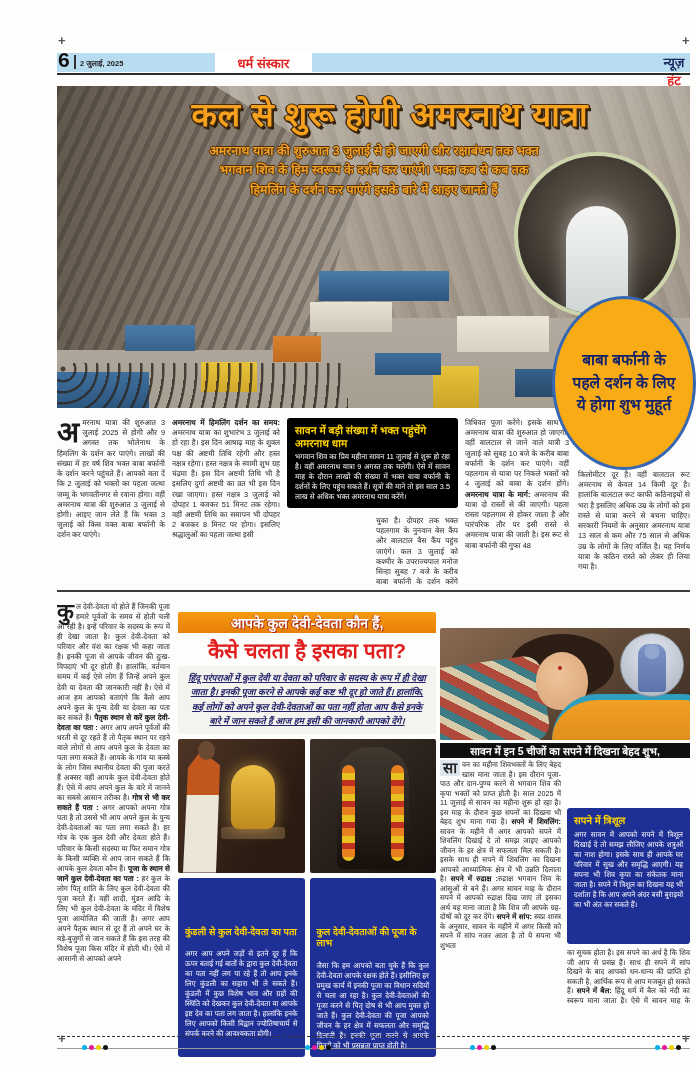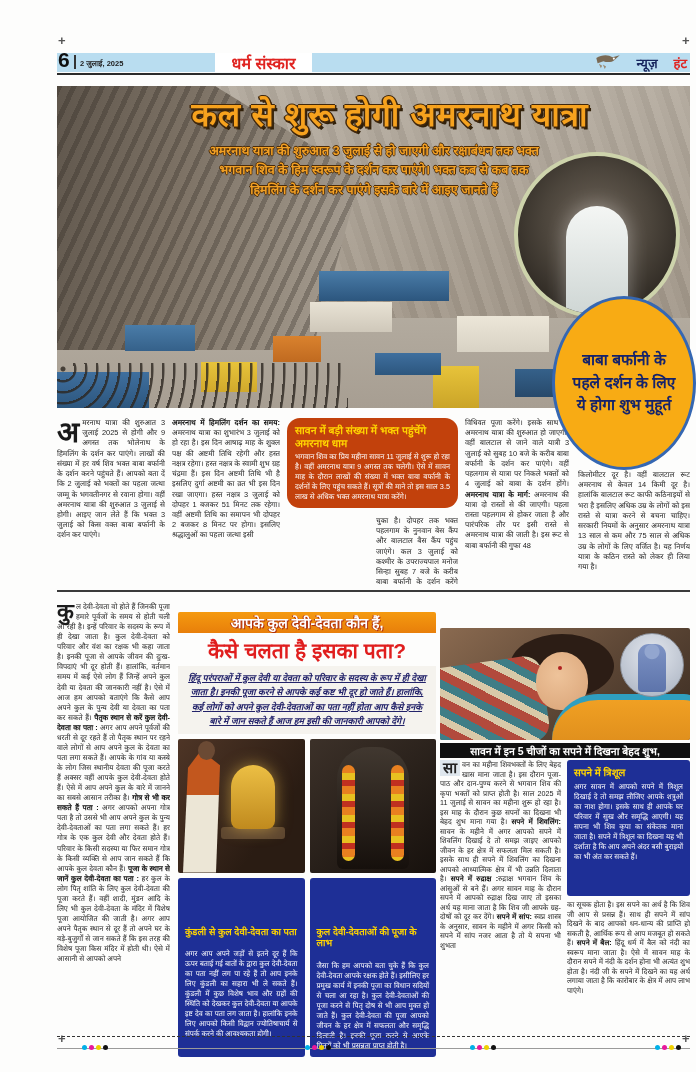--- a/index.html
+++ b/index.html
@@ -5,22 +5,22 @@
   html,body{margin:0;padding:0;background:#ffffff;}
   body{font-family:"Liberation Sans","DejaVu Sans",sans-serif;}
   #page{position:relative;width:696px;height:1072px;background:#fdfdfc;overflow:hidden;}
   .crop{position:absolute;color:#555;font-size:13px;font-weight:bold;line-height:10px;}
   
   .hbar{position:absolute;left:57px;top:53px;width:633px;height:19px;background:#b9ddf0;}
   .pageno{position:absolute;left:1px;top:-5px;font-size:21px;font-weight:800;color:#101010;}
   .hdiv{position:absolute;left:17px;top:2px;width:1.5px;height:14px;background:#333;}
   .hdate{position:absolute;left:23px;top:5px;font-size:7.5px;font-weight:bold;color:#222;}
   .hsection-wrap{position:absolute;left:158px;top:0;width:97px;height:19px;background:#fff;display:flex;align-items:center;justify-content:center;}
-  .hsection{color:#e02421;font-weight:800;font-size:16px;white-space:nowrap;}
-  .hlogo{position:absolute;right:3px;top:0;height:19px;display:flex;align-items:center;gap:16px;}
+  .hsection{color:#e02421;font-weight:800;font-size:13px;white-space:nowrap;}
+  .hlogo{position:absolute;right:3px;top:0;height:19px;display:flex;align-items:center;gap:0;flex-direction:column;}
   .hlogo .m1{color:#17265e;font-weight:800;font-size:13px;}
   .hlogo .m2{color:#e02421;font-weight:800;font-size:13px;}
   .hrule{position:absolute;left:57px;top:73px;width:633px;height:1.5px;background:#2b2b2b;}
   
   .lead-photo{position:absolute;left:57px;top:86px;width:633px;height:322px;overflow:hidden;background:linear-gradient(#d8d4cb,#b9b2a6 55%,#a79e92);}
   .ph-slope{position:absolute;right:0;top:0;width:78%;height:72%;background:repeating-linear-gradient(72deg,#978b7d 0 7px,#897d6f 7px 14px,#a09486 14px 22px);opacity:.55;}
   .ph-cliff{position:absolute;left:0;top:0;width:48%;height:82%;background:linear-gradient(100deg,#5f564c 0%,#7d7265 40%,#948a7d 70%,#a79e92 95%);clip-path:polygon(0 0,52% 0,100% 34%,84% 100%,0 100%);}
   .ph-cliff:after{content:"";position:absolute;inset:0;background:repeating-linear-gradient(115deg,rgba(40,34,28,.28) 0 5px,transparent 5px 13px);}
   .ph-camp{position:absolute;left:0;bottom:0;width:100%;height:50%;background-color:transparent;background-repeat:no-repeat;
     background-image:
@@ -46,21 +46,21 @@
   
   .col{position:absolute;font-size:7.4px;line-height:1.38;color:#1c1c1c;text-align:justify;overflow:hidden;}
   .c1{left:57px;top:418px;width:108px;height:166px;}
   .c2{left:172px;top:418px;width:108px;height:166px;}
   .c3a{left:287px;top:516px;width:82px;height:70px;}
   .c3b{left:376px;top:516px;width:82px;height:70px;}
   .c4{left:465px;top:418px;width:104px;height:166px;}
   .c5{left:578px;top:470px;width:112px;height:114px;}
   .dropcap{float:left;font-size:29px;line-height:26px;font-weight:800;margin:1px 3px 0 0;color:#1a1a1a;}
   .blead{font-weight:800;color:#101010;}
-  .bluebox{position:absolute;background:#c2410c;border-radius:13px;color:#fff;box-sizing:border-box;}
+  .bluebox{position:absolute;background:#000000;border-radius:3px;color:#fff;box-sizing:border-box;}
   .bb-main{left:287px;top:418px;width:171px;height:90px;padding:6px 8px;}
   .bb-title{color:#ffd400;font-weight:800;font-size:10.5px;line-height:1.2;margin-bottom:3px;}
   .bb-body{font-size:7.3px;line-height:1.38;text-align:justify;}
   .rule-mid{position:absolute;left:57px;top:590px;width:633px;height:2px;background:#3b3b3b;}
   
   .kul-col{position:absolute;left:57px;top:602px;width:113px;height:432px;font-size:7.3px;line-height:1.38;color:#1c1c1c;text-align:justify;overflow:hidden;}
   .kul-col .kdrop{float:left;font-size:22px;line-height:20px;font-weight:800;margin-right:2px;}
   .ksub{font-weight:800;color:#101010;}
   
   .feature{position:absolute;left:178px;top:612px;width:258px;}
@@ -93,21 +93,21 @@
   .face{position:absolute;left:96px;top:24px;width:52px;height:58px;border-radius:50% 50% 46% 46%;background:radial-gradient(circle at 42% 40%,#eec39a,#d8a276);}
   .bindi{position:absolute;left:118px;top:38px;width:4px;height:4px;border-radius:50%;background:#b02020;}
   .sari{position:absolute;left:112px;top:66px;width:150px;height:60px;border-radius:46px 18px 0 0;border-top:6px solid #2f9fc0;background:linear-gradient(#f0a023,#d9881a);}
   .shiva-inset{position:absolute;right:6px;top:5px;width:62px;height:62px;border-radius:50%;border:1px solid #8a8f99;overflow:hidden;background:radial-gradient(circle at 50% 32%,#e3e7ee,#a7b0bf);}
   .shiva-fig{position:absolute;left:50%;top:10px;transform:translateX(-50%);width:28px;height:48px;border-radius:11px 11px 4px 4px;
     background:radial-gradient(circle at 50% 16%,#93a6cf 0 7px,transparent 8px),linear-gradient(#7e93c4,#5d74ab);}
   .s-kicker{margin-top:3px;height:15px;background:#101010;color:#fff;font-weight:800;font-size:10.5px;display:flex;align-items:center;justify-content:center;white-space:nowrap;overflow:hidden;}
   .s-head{height:28px;display:flex;align-items:center;justify-content:center;color:#e01818;font-weight:800;font-size:21.5px;white-space:nowrap;}
   .s-cols{display:flex;gap:6px;height:244px;overflow:hidden;margin-top:2px;}
   .s-colA{width:121px;font-size:7.2px;line-height:1.32;text-align:justify;color:#1c1c1c;}
-  .s-colB{width:123px;font-size:7.2px;line-height:1.32;text-align:justify;color:#1c1c1c;}
+  .s-colB{width:123px;font-size:7.2px;line-height:1.32;text-align:justify;color:#1c1c1c;margin-top:48px;}
   .sdrop{float:left;font-size:15px;line-height:14px;font-weight:800;background:#dfe7ee;padding:1px 3px;margin:0 2px 0 0;color:#222;}
   .tbox{background:#1e2f96;border-radius:3px;color:#fff;padding:6px 7px;margin-bottom:4px;box-sizing:border-box;min-height:136px;}
   .tbox .ft{color:#ffd400;font-weight:800;font-size:10px;margin-bottom:3px;}
   .tbox .fb{font-size:7.2px;line-height:1.38;text-align:justify;}
   
   .rule-dash{position:absolute;left:57px;top:1036px;width:633px;border-top:1.5px dashed #333;}
   .rule-reg{position:absolute;left:57px;top:1048px;width:633px;height:1px;background:#9a9a9a;}
   .regdots{position:absolute;top:1045px;display:flex;gap:2px;}
   .regdots i{width:5px;height:5px;border-radius:50%;display:block;}
   .dc{background:#00b0e8;} .dm{background:#e8189c;} .dy{background:#f0d000;} .dk{background:#111;}

